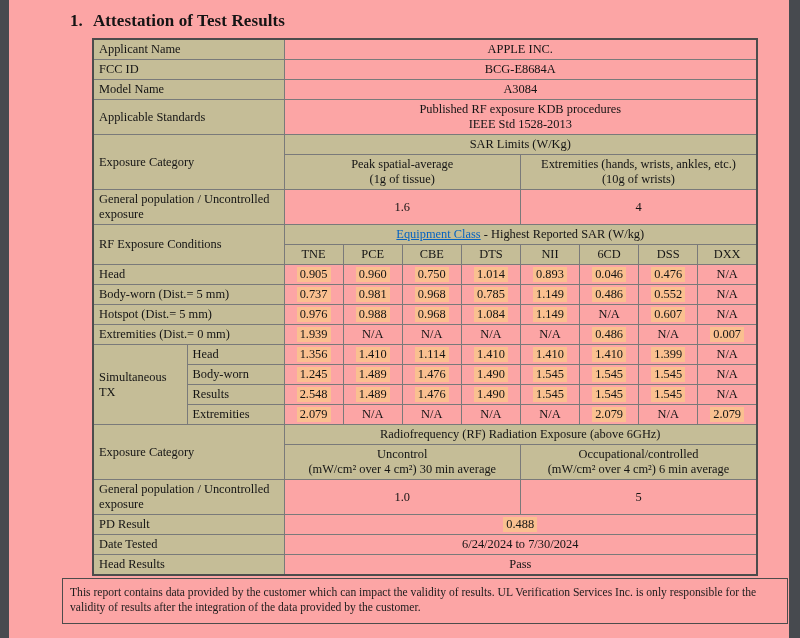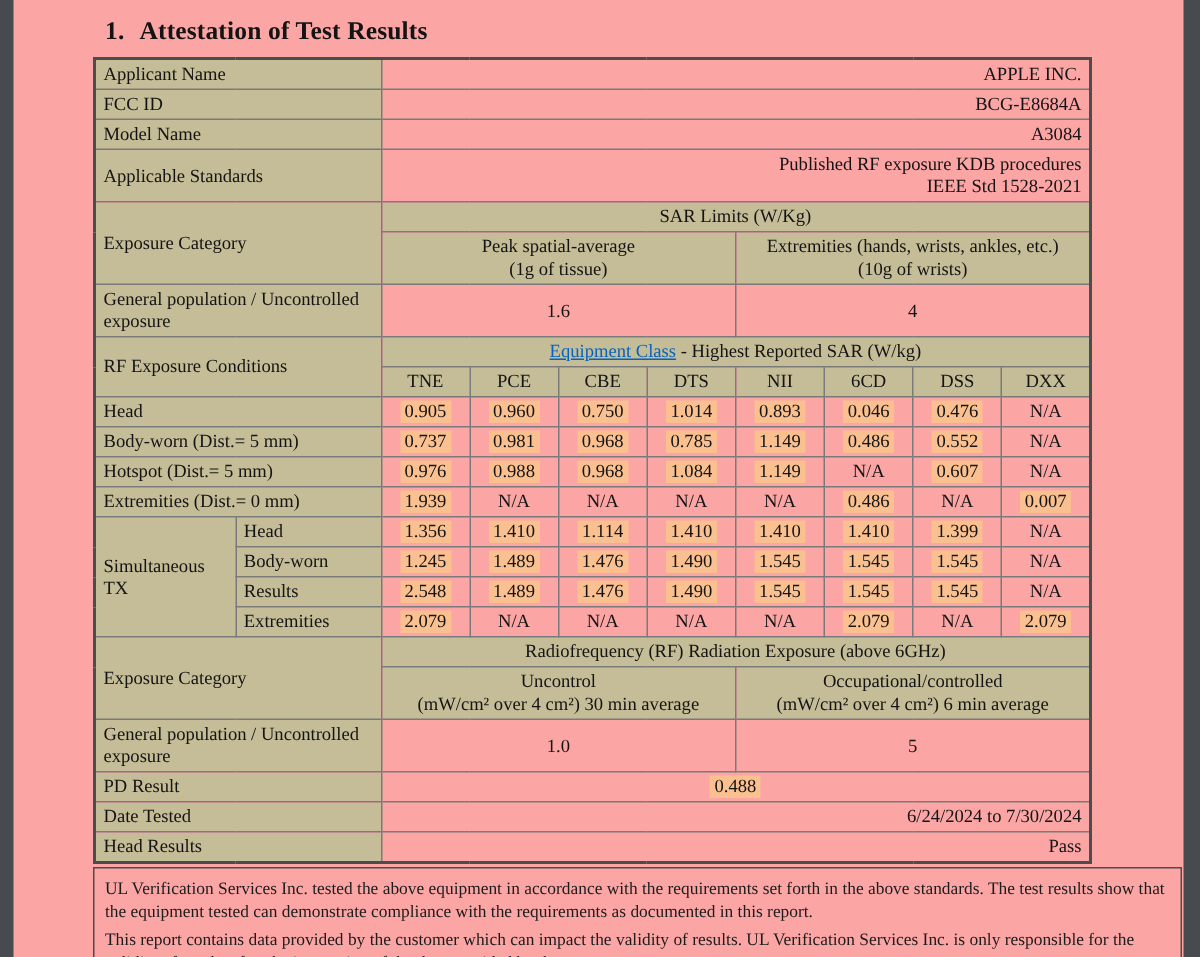--- a/index.html
+++ b/index.html
@@ -12,35 +12,35 @@
     position:absolute;left:9px;top:0;width:780px;height:638px;
     background:#fca5a5;overflow:hidden;font-family:Liberation Serif, serif;
   }
   .title{
     margin:11px 0 0 61px;
     font-size:17px;font-weight:bold;color:#141414;letter-spacing:0.1px;
   }
   .title .num{margin-right:10px;}
   table.main{
     border-collapse:collapse;table-layout:fixed;
-    margin:7px 0 0 53px;width:666px;
+    margin:7px 0 0 83px;width:666px;
     border:2px solid #4c4c4c;
   }
   table.main td{
     border:1px solid #7a7a7a;
     font-size:12.4px;line-height:15px;color:#141414;
     padding:2px 5px;vertical-align:middle;
     overflow:hidden;
   }
   td.lab{
     background:#c5bd97;border-color:#4c4c4c;
     text-align:left;
   }
   td.ctr{text-align:center;}
-  td.lval{text-align:right;padding-left:7px;}
+  td.lval{text-align:center;padding-left:7px;}
   .val{display:inline-block;padding:0 3px;}
   .hl{background:#fac090;}
   a.eqlink{color:#0563c1;text-decoration:underline;cursor:pointer;}
   .footbox{
     margin:2px 0 0 53px;width:726px;box-sizing:border-box;
     border:1px solid #4c4c4c;
     padding:2px 7px 6px 7px;
     font-size:11.6px;color:#1c1c1c;
   }
   .footbox p{margin:4px 0 2px 0;line-height:15px;}
@@ -78,21 +78,21 @@
       <td class="lval" colspan="8">BCG-E8684A</td>
     </tr>
     <tr>
       <td class="lab" colspan="2">Model Name</td>
       <td class="lval" colspan="8">A3084</td>
     </tr>
     <tr>
       <td class="lab" colspan="2">Applicable Standards</td>
       <td class="lval" colspan="8">
         <div>Published RF exposure KDB procedures</div>
-        <div>IEEE Std 1528-2021</div>
+        <div>IEEE Std 1528-2013</div>
       </td>
     </tr>
 
     <tr>
       <td class="lab" colspan="2" rowspan="2">Exposure Category</td>
       <td class="lab ctr" colspan="8">SAR Limits (W/Kg)</td>
     </tr>
     <tr>
       <td class="lab ctr" colspan="4">
         <div>Peak spatial-average</div>
@@ -247,17 +247,16 @@
     </tr>
     <tr>
       <td class="lab" colspan="2">Head Results</td>
       <td class="lval" colspan="8">Pass</td>
     </tr>
 
     </tbody>
   </table>
 
   <div class="footbox">
-    <p>UL Verification Services Inc. tested the above equipment in accordance with the requirements set forth in the above standards. The test results show that the equipment tested can demonstrate compliance with the requirements as documented in this report.</p>
     <p>This report contains data provided by the customer which can impact the validity of results. UL Verification Services Inc. is only responsible for the validity of results after the integration of the data provided by the customer.</p>
   </div>
 
 </div>
 
 </body></html>

